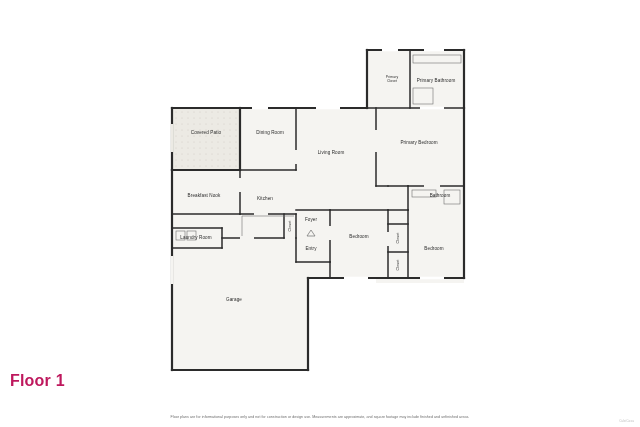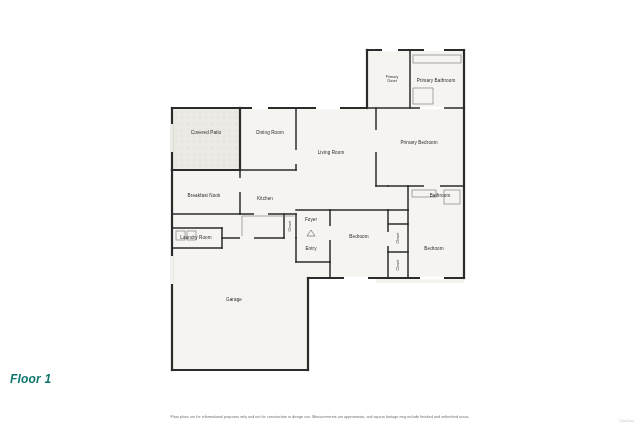--- a/index.html
+++ b/index.html
@@ -27,25 +27,24 @@
     pointer-events:none;
   }
   .room-label.vert{
     transform:translate(-50%,-50%) rotate(-90deg);
     font-size:3.6px;
   }
   .room-label.tiny{ font-size:3.4px; }
   #floor-title{
     position:absolute;
     left:10px;top:372px;
-    font-size:12px;
+    font-size:16px;
     font-weight:bold;
-    color:#0f766e;
+    color:#be185d;
     letter-spacing:.2px;
-    font-style:italic;
   }
   #disclaimer{
     position:absolute;
     left:0;right:0;top:415px;
     text-align:center;
     font-size:3.6px;
     color:#6b6b6b;
     letter-spacing:.05px;
   }
   #watermark{

